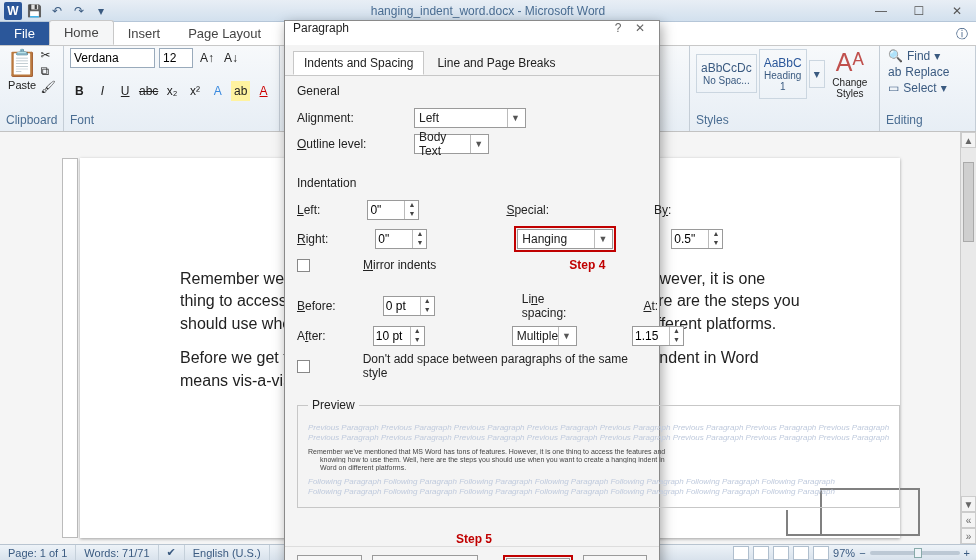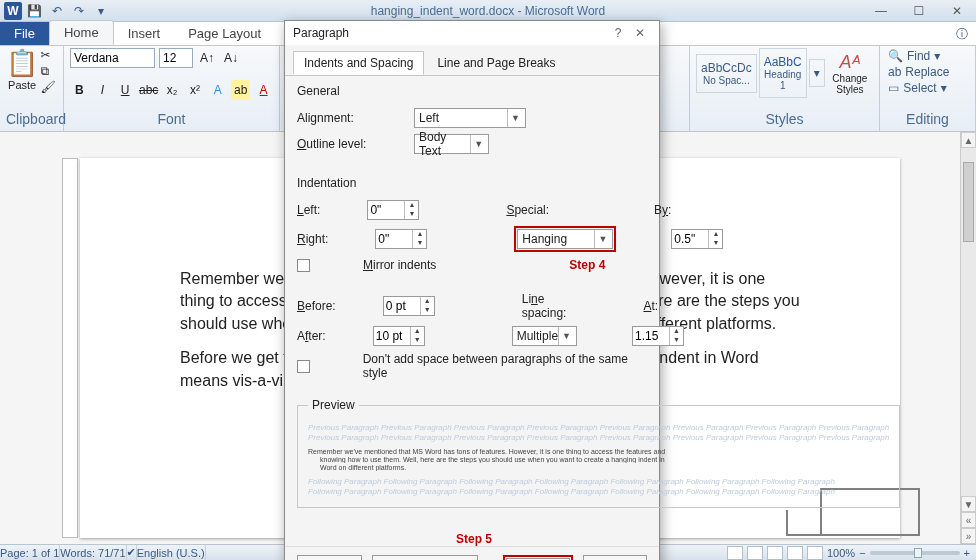--- a/index.html
+++ b/index.html
@@ -17,21 +17,21 @@
 
 .tabrow { height: 24px; background: #fff; display:flex; align-items:flex-end; border-bottom:1px solid #c8c8c8; }
 .file-tab { background:#2b579a; color:#fff; padding:4px 14px; font-size:13px; }
 .rtab { padding:4px 14px; font-size:13px; color:#444; }
 .rtab.active { border:1px solid #c8c8c8; border-bottom:1px solid #f5f6f7; background:#f5f6f7; border-radius:3px 3px 0 0; }
 .ribbon-help { margin-left:auto; padding:2px 8px; color:#3a5a80; }
 
 
 .ribbon { height: 86px; background: linear-gradient(#f7f9fb,#e7eef5); border-bottom:1px solid #c2c2c2; display:flex; }
 .rgroup { border-right:1px solid #c4cdd6; padding:2px 6px; display:flex; flex-direction:column; justify-content:space-between; }
-.rgroup-label { text-align:center; font-size:14px; color:#4a6d92; padding-bottom:2px; }
+.rgroup-label { font-size:12px; color:#4a6d92; padding-bottom:2px; }
 .clipboard-ico { font-size:26px; }
 .fontgroup input.fontname { width:85px; height:20px; border:1px solid #9ab; font-size:12px; padding:1px 3px; }
 .fontgroup input.fontsize { width:34px; height:20px; border:1px solid #9ab; font-size:12px; text-align:left; padding:1px 3px; }
 .fmt-row { display:flex; gap:4px; align-items:center; }
 .fmt-btn { width:20px; height:20px; display:flex; align-items:center; justify-content:center; border:1px solid transparent; }
 .styles-chip { border:1px solid #cbd6e0; padding:6px 4px; font-size:12px; color:#3a5a80; text-align:center; }
 .editing-item { display:flex; align-items:center; gap:4px; font-size:12px; color:#3a5a80; padding:1px 2px; }
 
 
 .canvas { position:absolute; top:132px; left:0; right:16px; bottom:16px; background:#f5f5f5; }
@@ -41,29 +41,29 @@
 .sel-handle { position:absolute; right:40px; bottom:8px; width:100px; height:48px; border:2px solid #808080; }
 .sel-handle::after { content:""; position:absolute; left:-36px; bottom:-2px; width:36px; height:24px; border-left:2px solid #808080; border-bottom:2px solid #808080; }
 
 
 .vscroll { position:absolute; right:0; top:132px; bottom:16px; width:16px; background:#e9e9e9; border-left:1px solid #ccc; }
 .vscroll .arr { height:16px; text-align:center; color:#666; font-size:10px; line-height:16px; background:#f4f4f4; border:1px solid #ccc; }
 .vscroll .thumb { position:absolute; top:30px; left:2px; right:2px; height:80px; background:#cfcfcf; border:1px solid #aaa; }
 
 
 .status { position:absolute; left:0; right:0; bottom:0; height:16px; background:linear-gradient(#eef3f8,#d8e2ec); border-top:1px solid #b8c4d0; display:flex; align-items:center; font-size:11px; color:#3a5a80; }
-.status .cell { padding:0 0; border-right:1px solid #c5d0da; height:100%; display:flex; align-items:center; }
+.status .cell { padding:0 8px; border-right:1px solid #c5d0da; height:100%; display:flex; align-items:center; }
 .status .right { margin-left:auto; display:flex; align-items:center; gap:4px; padding:0 6px; }
 .view-btn { width:16px; height:14px; border:1px solid #b0bfce; background:#fff; }
 .zoom-track { width:90px; height:4px; background:#bcc8d4; position:relative; border-radius:2px; }
 .zoom-thumb { position:absolute; left:44px; top:-3px; width:8px; height:10px; background:#eef3f8; border:1px solid #8aa; }
 
 
 .dialog { position:absolute; left:284px; top:20px; width:376px; background:#f4f4f4; border:1px solid #8a8a8a; box-shadow:2px 4px 12px rgba(0,0,0,.35); }
-.dlg-title { height:24px; background:#fff; display:flex; align-items:center; padding:0 8px; font-size:12px; }
+.dlg-title { height:24px; background:#fff; display:flex; padding:0 8px; font-size:12px; }
 .dlg-title .t { flex:1; }
 .dlg-title .x { width:22px; text-align:center; color:#666; cursor:pointer; }
 .dlg-tabs { display:flex; background:#f4f4f4; border-bottom:1px solid #c7c7c7; padding:6px 8px 0 8px; gap:2px; }
 .dlg-tab { padding:4px 10px; font-size:12px; border:1px solid transparent; }
 .dlg-tab.active { background:#fff; border:1px solid #c7c7c7; border-bottom-color:#fff; }
 .section-title { font-size:12px; padding:8px 12px 4px; color:#222; }
 .dlg-body { padding:0 12px 8px 12px; }
 .frow { display:flex; align-items:center; margin:6px 0;gap:47px; }
 .frow label { width:70px; font-size:12px; }
 .frow label u { text-decoration: underline; }
@@ -167,21 +167,21 @@
       <div class="styles-chip">
         <div>aBbCcDc</div>
         <div style="font-size:10px;">No Spac...</div>
       </div>
       <div class="styles-chip">
         <div style="color:#2b579a;">AaBbC</div>
         <div style="font-size:10px;">Heading 1</div>
       </div>
       <div class="styles-chip" style="width:16px;">▾</div>
       <div style="display:flex;flex-direction:column;align-items:center;">
-        <span style="font-size:18px;color:#c0504d;font-style:italic;">Aᴬ</span>
+        <span style="font-size:25px;color:#c0504d;">Aᴬ</span>
         <span style="font-size:10px;text-align:center;">Change Styles</span>
       </div>
     </div>
     <div class="rgroup-label">Styles</div>
   </div>
 
   <div class="rgroup" style="width:96px;">
     <div>
       <div class="editing-item"><span>🔍</span><span>Find</span> ▾</div>
       <div class="editing-item">
@@ -215,21 +215,21 @@
   <div class="cell">Page: 1 of 1</div>
   <div class="cell">Words: 71/71</div>
   <div class="cell">✔</div>
   <div class="cell">English (U.S.)</div>
   <div class="right">
     <div class="view-btn"></div>
     <div class="view-btn"></div>
     <div class="view-btn"></div>
     <div class="view-btn"></div>
     <div class="view-btn"></div>
-    <span>100%</span>
+    <span>97%</span>
     <span>−</span>
     <div class="zoom-track">
         <div class="zoom-thumb"></div>
       </div>
     <span>+</span>
   </div>
 </div>
 
 <div class="dialog">
   <div class="dlg-title">

